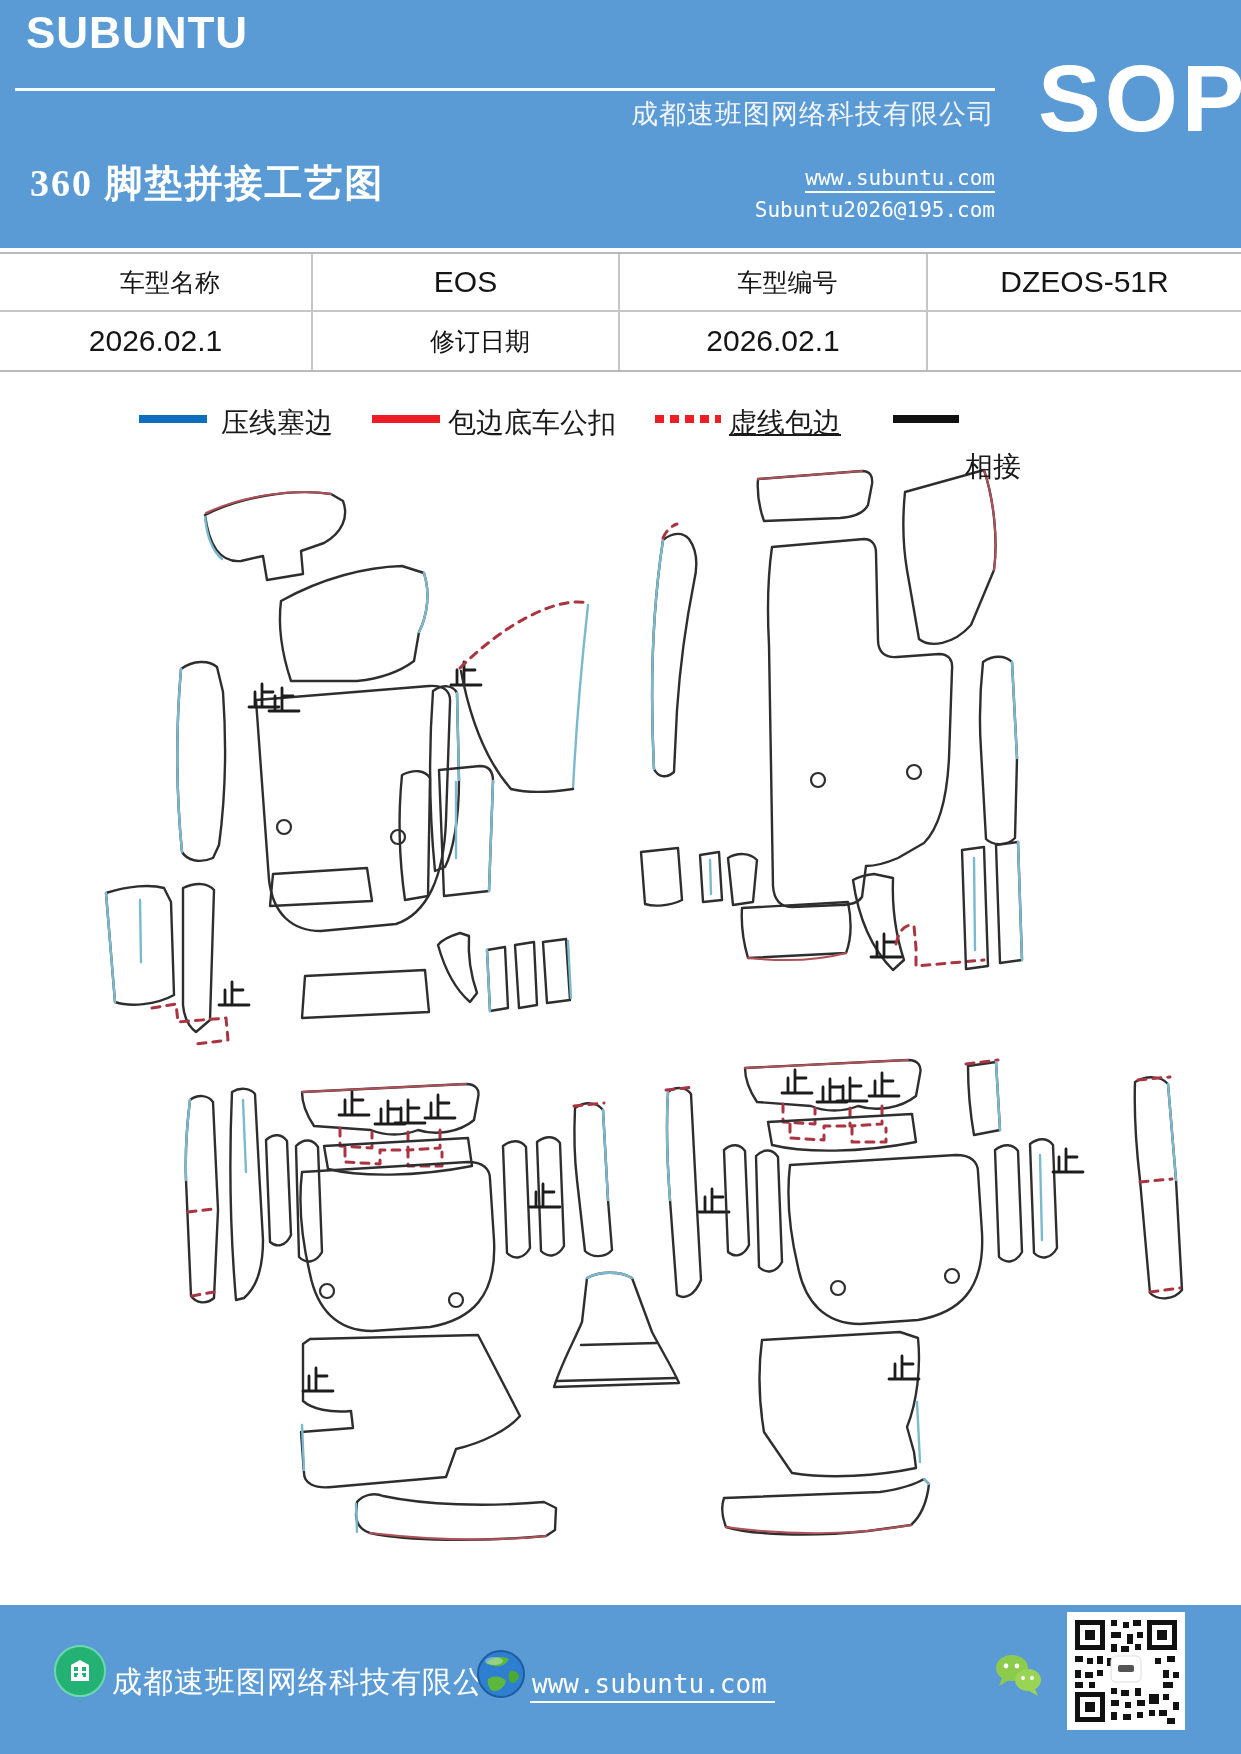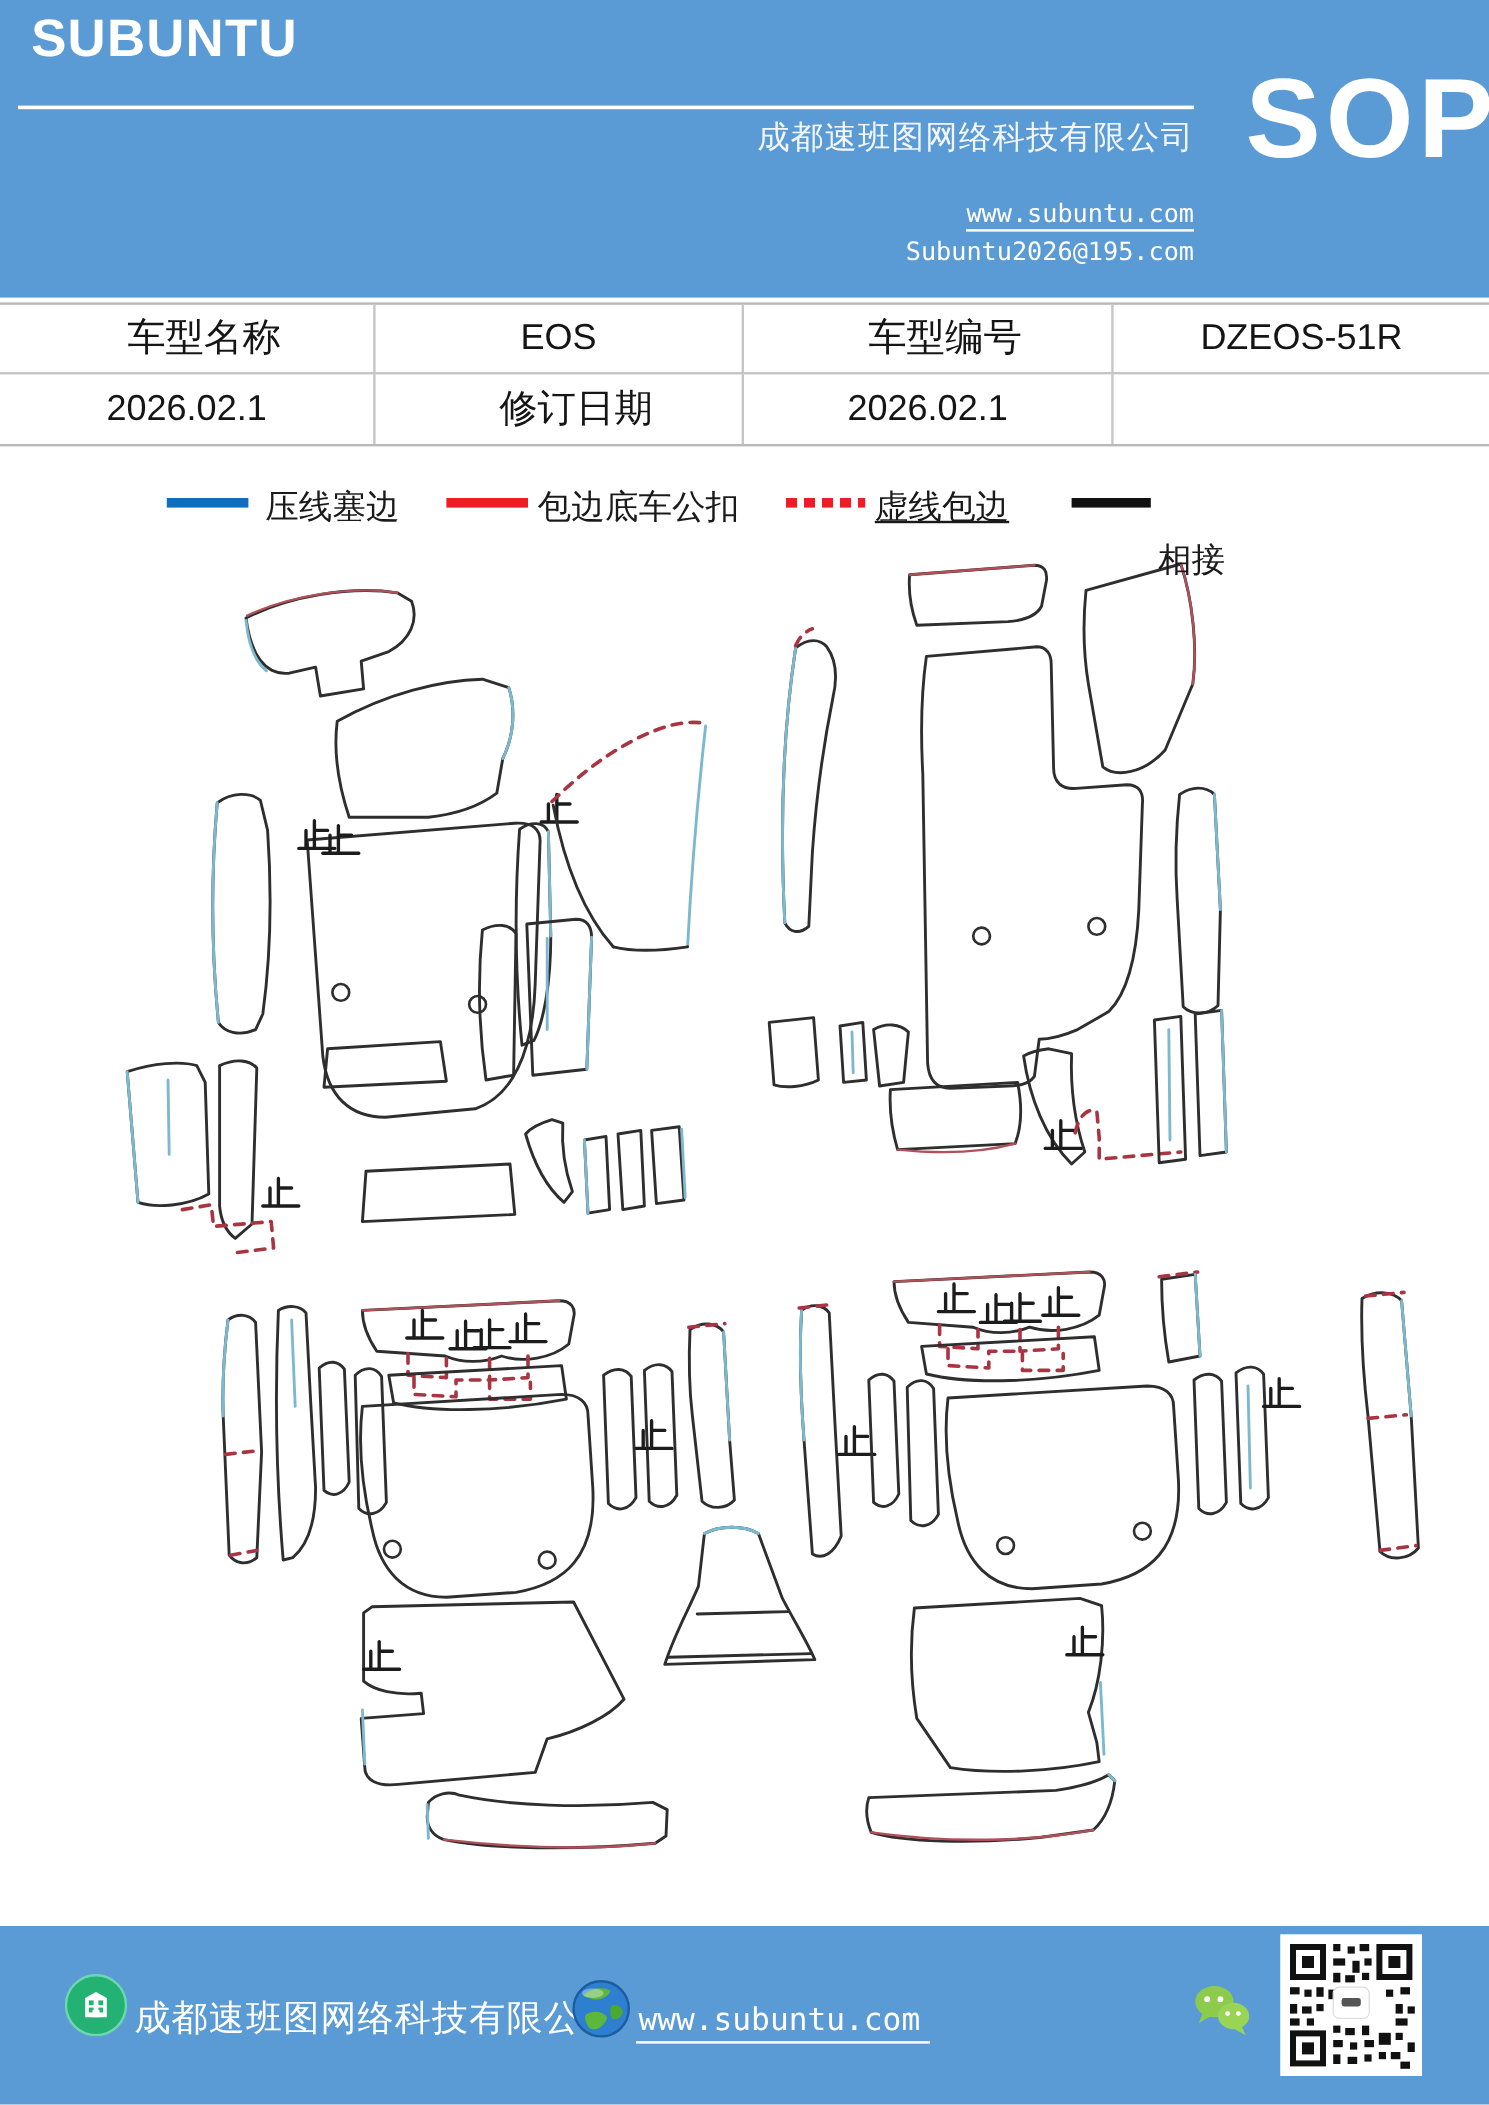--- a/index.html
+++ b/index.html
@@ -22,21 +22,21 @@
   .sop{position:absolute;left:1038px;top:52px;color:#fff;font-size:94px;font-weight:800;
         line-height:1;letter-spacing:4px;font-family:"Liberation Sans",sans-serif;}
   
   .info-table{position:absolute;left:0px;top:252px;width:1241px;height:116px;z-index:2;
         display:grid;grid-template-columns:313px 307px 308px 313px;grid-template-rows:58px 58px;
         border-top:2px solid #b9b9b9;border-bottom:2px solid #b9b9b9;background:#fff;}
   .info-table .cell{border-right:2px solid #c6c6c6;display:flex;align-items:center;justify-content:center;
         color:#151515;}
   .info-table .cell:nth-child(4n){border-right:none;}
   .info-table .cell.r1{border-bottom:2px solid #c6c6c6;}
-  .cell.lab{font-size:32px;font-family:"Liberation Serif","DejaVu Serif",serif;padding-left:29px;}
+  .cell.lab{font-size:25px;font-family:"Liberation Serif","DejaVu Serif",serif;padding-left:29px;}
   .cell.val{font-size:30px;font-family:Liberation Sans, sans-serif;}
   
   .legend{position:absolute;left:0;top:398px;width:1241px;height:52px;z-index:2;}
   .legend .lab{position:absolute;top:6px;font-size:28px;color:#1a1a1a;
         font-family:"Liberation Serif","DejaVu Serif",serif;}
   .sw{position:absolute;top:17px;height:8px;}
   .sw-blue{left:139px;width:68px;background:#0f6fbe;}
   .sw-red{left:372px;width:68px;background:#ee1c24;}
   .sw-dash{left:655px;width:66px;background:repeating-linear-gradient(90deg,#ee1c24 0 9px,transparent 9px 15px);}
   .sw-black{left:893px;width:66px;background:#111;}
@@ -61,20 +61,21 @@
   .qr{position:absolute;left:1067px;top:7px;width:118px;height:118px;background:#fff;}
 </style>
 </head>
 <body>
 
 <div class="page">
 
   <div class="header">
     <div class="logo">SUBUNTU</div>
     <div class="header-rule"></div>
+    <div class="doc-title">360 脚垫拼接工艺图</div>
     <div class="hdr-company">成都速班图网络科技有限公司</div>
     <div class="hdr-www"><span>www.subuntu.com</span></div>
     <div class="hdr-mail">Subuntu2026@195.com</div>
     <div class="sop">SOP</div>
   </div>
 
   <div class="info-table">
     <div class="cell lab r1">车型名称</div>
     <div class="cell val r1">EOS</div>
     <div class="cell lab r1">车型编号</div>

